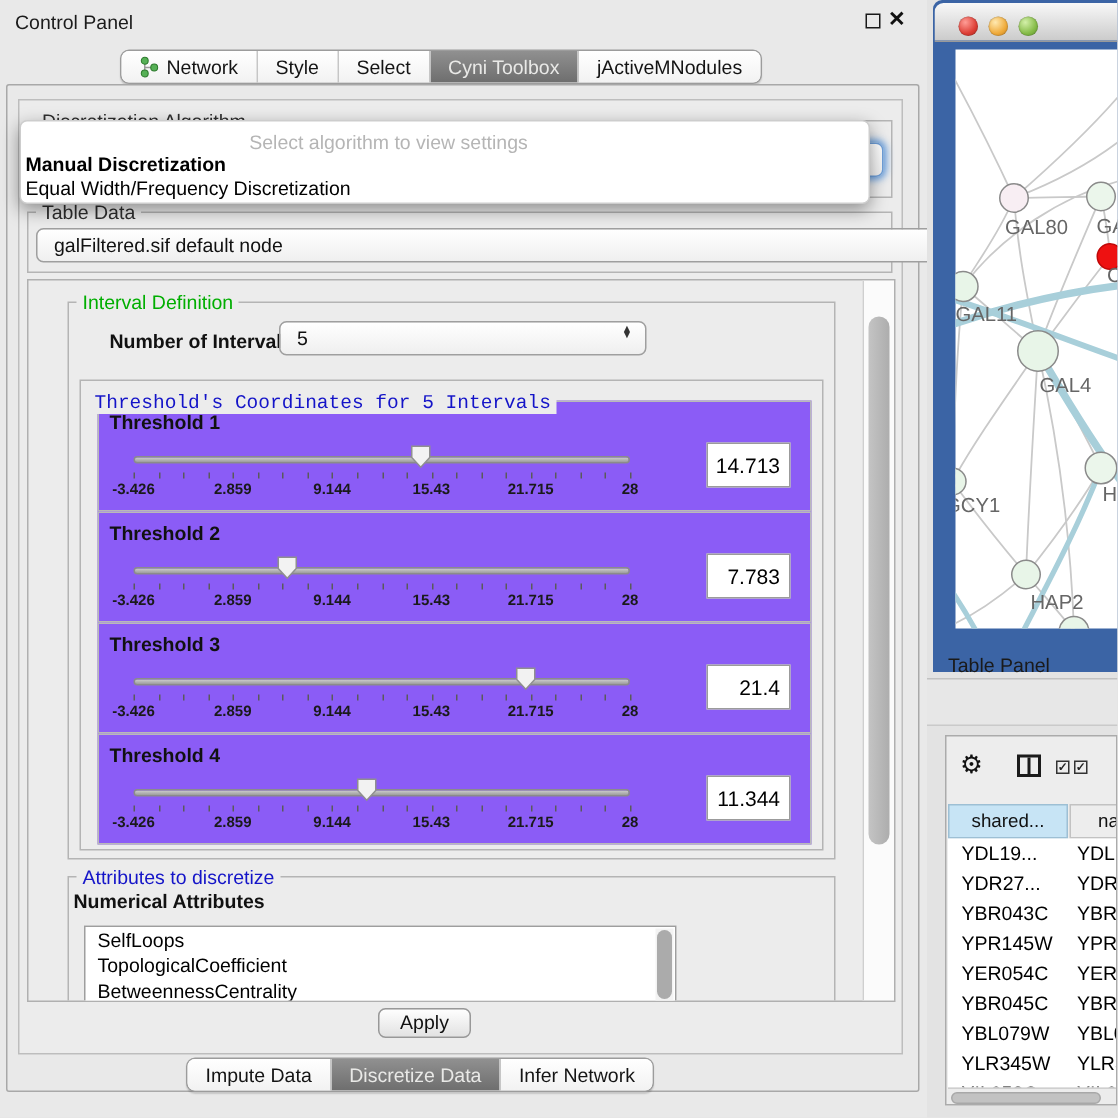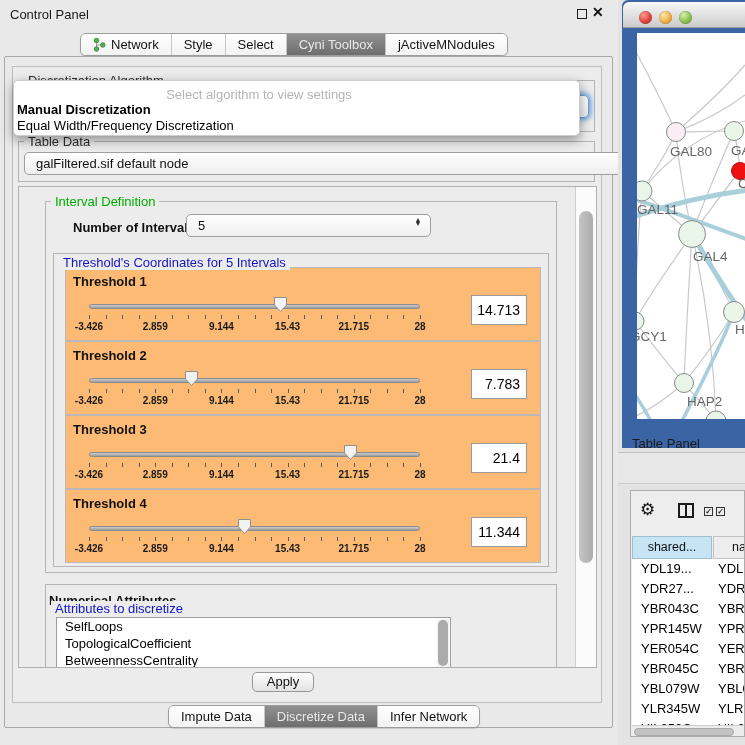--- a/index.html
+++ b/index.html
@@ -14,21 +14,21 @@
   .close-btn { left:592px; top:4px; font-size:14px; font-weight:bold; color:#111; }
 
   
   .seg-bar { display:flex; height:23px; border:1px solid #9c9c9c; border-radius:6px;
     overflow:hidden; background:#fff; box-shadow:0 1px 1px rgba(0,0,0,.15); }
   .seg { padding:0 12px; font-size:13px; line-height:21px; color:#141414; background:linear-gradient(#ffffff,#f2f2f2);
     border-left:1px solid #c6c6c6; white-space:nowrap; display:flex; align-items:center; }
   .seg:first-child { border-left:none; }
   .seg.sel { background:linear-gradient(#909090,#6e6e6e); color:#e9e9e7; }
   .top-tabs { left:80px; top:33px; }
-  .bottom-tabs { left:124px; top:705px;margin-left:44px; }
+  .bottom-tabs { left:124px; top:705px; }
   .net-ico { margin-right:5px; }
 
   .outer-panel { left:4px; top:56px; width:609px; height:672px; border:1px solid #a8a8a8;
     border-radius:2px; background:#e9e9e9; }
   .inner-panel { left:12px; top:66px; width:590px; height:637px; border:1px solid #bdbdbd; background:#ececec; }
 
   .group { border:1px solid #b4b4b4; background:transparent; }
   .group-title { font-size:13px; background:#ececec; padding:0 4px; z-index:5; white-space:nowrap; }
   .t-gray  { color:#2e2e2e; }
   .t-green { color:#00ae00; }
@@ -48,21 +48,21 @@
   .popup .item { position:absolute; left:3px; font-size:13px; color:#000; }
 
   
   .scrollpane { left:18px; top:186px; width:579px; height:482px; border:1px solid #b0b0b0;
     background:#ececec; overflow:hidden; }
   .vscroll-track { position:absolute; right:0; top:0; width:21px; height:100%; background:#fbfbfb; border-left:1px solid #cfcfcf; }
   .vscroll-thumb { position:absolute; left:3px; top:24px; width:14px; height:352px; border-radius:7px;
     background:linear-gradient(90deg,#c4c4c4,#adadad); }
 
   
-  .th-row { position:absolute; left:46px; width:476px; height:74px; border:1px solid #b9b9b9; background:#fdba74; }
+  .th-row { position:absolute; left:46px; width:476px; height:74px; border:1px solid #b9b9b9; background:#8b5cf6; }
   .th-label { position:absolute; left:7px; top:6px; font-size:13px; font-weight:bold; color:#111; }
   .sl-track { position:absolute; left:23px; top:36px; width:331px; height:5px; border-radius:3px;
     background:linear-gradient(#cdcdcd,#9d9d9d); border:1px solid #8b8b8b; }
   .sl-thumb { position:absolute; top:28px; width:15px; height:17px; }
   .tick { position:absolute; top:47px; width:1px; height:4px; background:#5a5a5a; }
   .tick-label { position:absolute; top:53px; width:50px; text-align:center; font-size:10px; font-weight:bold; color:#1a1a1a; }
   .th-value { position:absolute; left:405px; top:27px; width:56px; height:30px; background:#fff;
     border:1px solid #9b9b9b; font-size:14px; color:#000; text-align:right; line-height:28px; padding-right:6px; }
 
   
@@ -164,21 +164,21 @@
     <div class="abs group" style="left:26px; top:14px; width:512px; height:372px;"></div>
     <div class="abs group-title t-green" style="left:32px; top:7px;">Interval Definition</div>
 
     <div class="abs" style="left:54px; top:33px; font-size:13px; font-weight:bold; color:#111;">Number of Intervals</div>
     <div class="abs combo" style="left:167px; top:27px; width:245px; height:23px;">
       <span class="val">5</span>
       <span class="arrows">▲<br>▼</span>
     </div>
 
     <div class="abs group" style="left:34px; top:66px; width:496px; height:314px;"></div>
-    <div class="abs group-title t-blue" style="left:40px; top:68px;">Threshold's Coordinates for 5 Intervals</div>
+    <div class="abs group-title t-blue" style="left:40px; top:74px;font-family:Liberation Mono, monospace;">Threshold's Coordinates for 5 Intervals</div>
 
     <div id="threshold-rows">
         <div class="th-row" style="top: 80px;">
           <div class="th-label">Threshold 1</div>
           <div class="sl-track"></div>
           <div class="tick" style="left: 23px;"></div>
           <div class="tick" style="left: 39.55px;"></div>
           <div class="tick" style="left: 56.1px;"></div>
           <div class="tick" style="left: 72.65px;"></div>
           <div class="tick" style="left: 89.2px;"></div>
@@ -310,21 +310,21 @@
           <div class="tick-label" style="left: 262.8px;">21.715</div>
           <div class="tick-label" style="left: 329px;">28</div>
           <svg class="sl-thumb" width="15" height="17" style="left: 171.068px;">
             <path d="M1.5,1.5 h12 v7.5 l-6,6.5 l-6,-6.5 z" fill="#f2f2f2" stroke="#8f8f8f" stroke-width="1"></path>
           </svg>
           <div class="th-value">11.344</div>
         </div>
       </div>
 
     <div class="abs group" style="left:26px; top:397px; width:512px; height:150px;"></div>
-    <div class="abs group-title t-blue" style="left:32px; top:390px;margin-top:24px;">Attributes to discretize</div>
+    <div class="abs group-title t-blue" style="left:32px; top:390px;">Attributes to discretize</div>
     <div class="abs" style="left:30px; top:406px; font-size:13px; font-weight:bold; color:#111;">Numerical Attributes</div>
     <div class="attr-list">
       <div id="attr-items">
           <div class="attr-item">SelfLoops</div>
           <div class="attr-item">TopologicalCoefficient</div>
           <div class="attr-item">BetweennessCentrality</div>
         </div>
       <div class="attr-scroll">
         <div class="attr-thumb"></div>
       </div>

